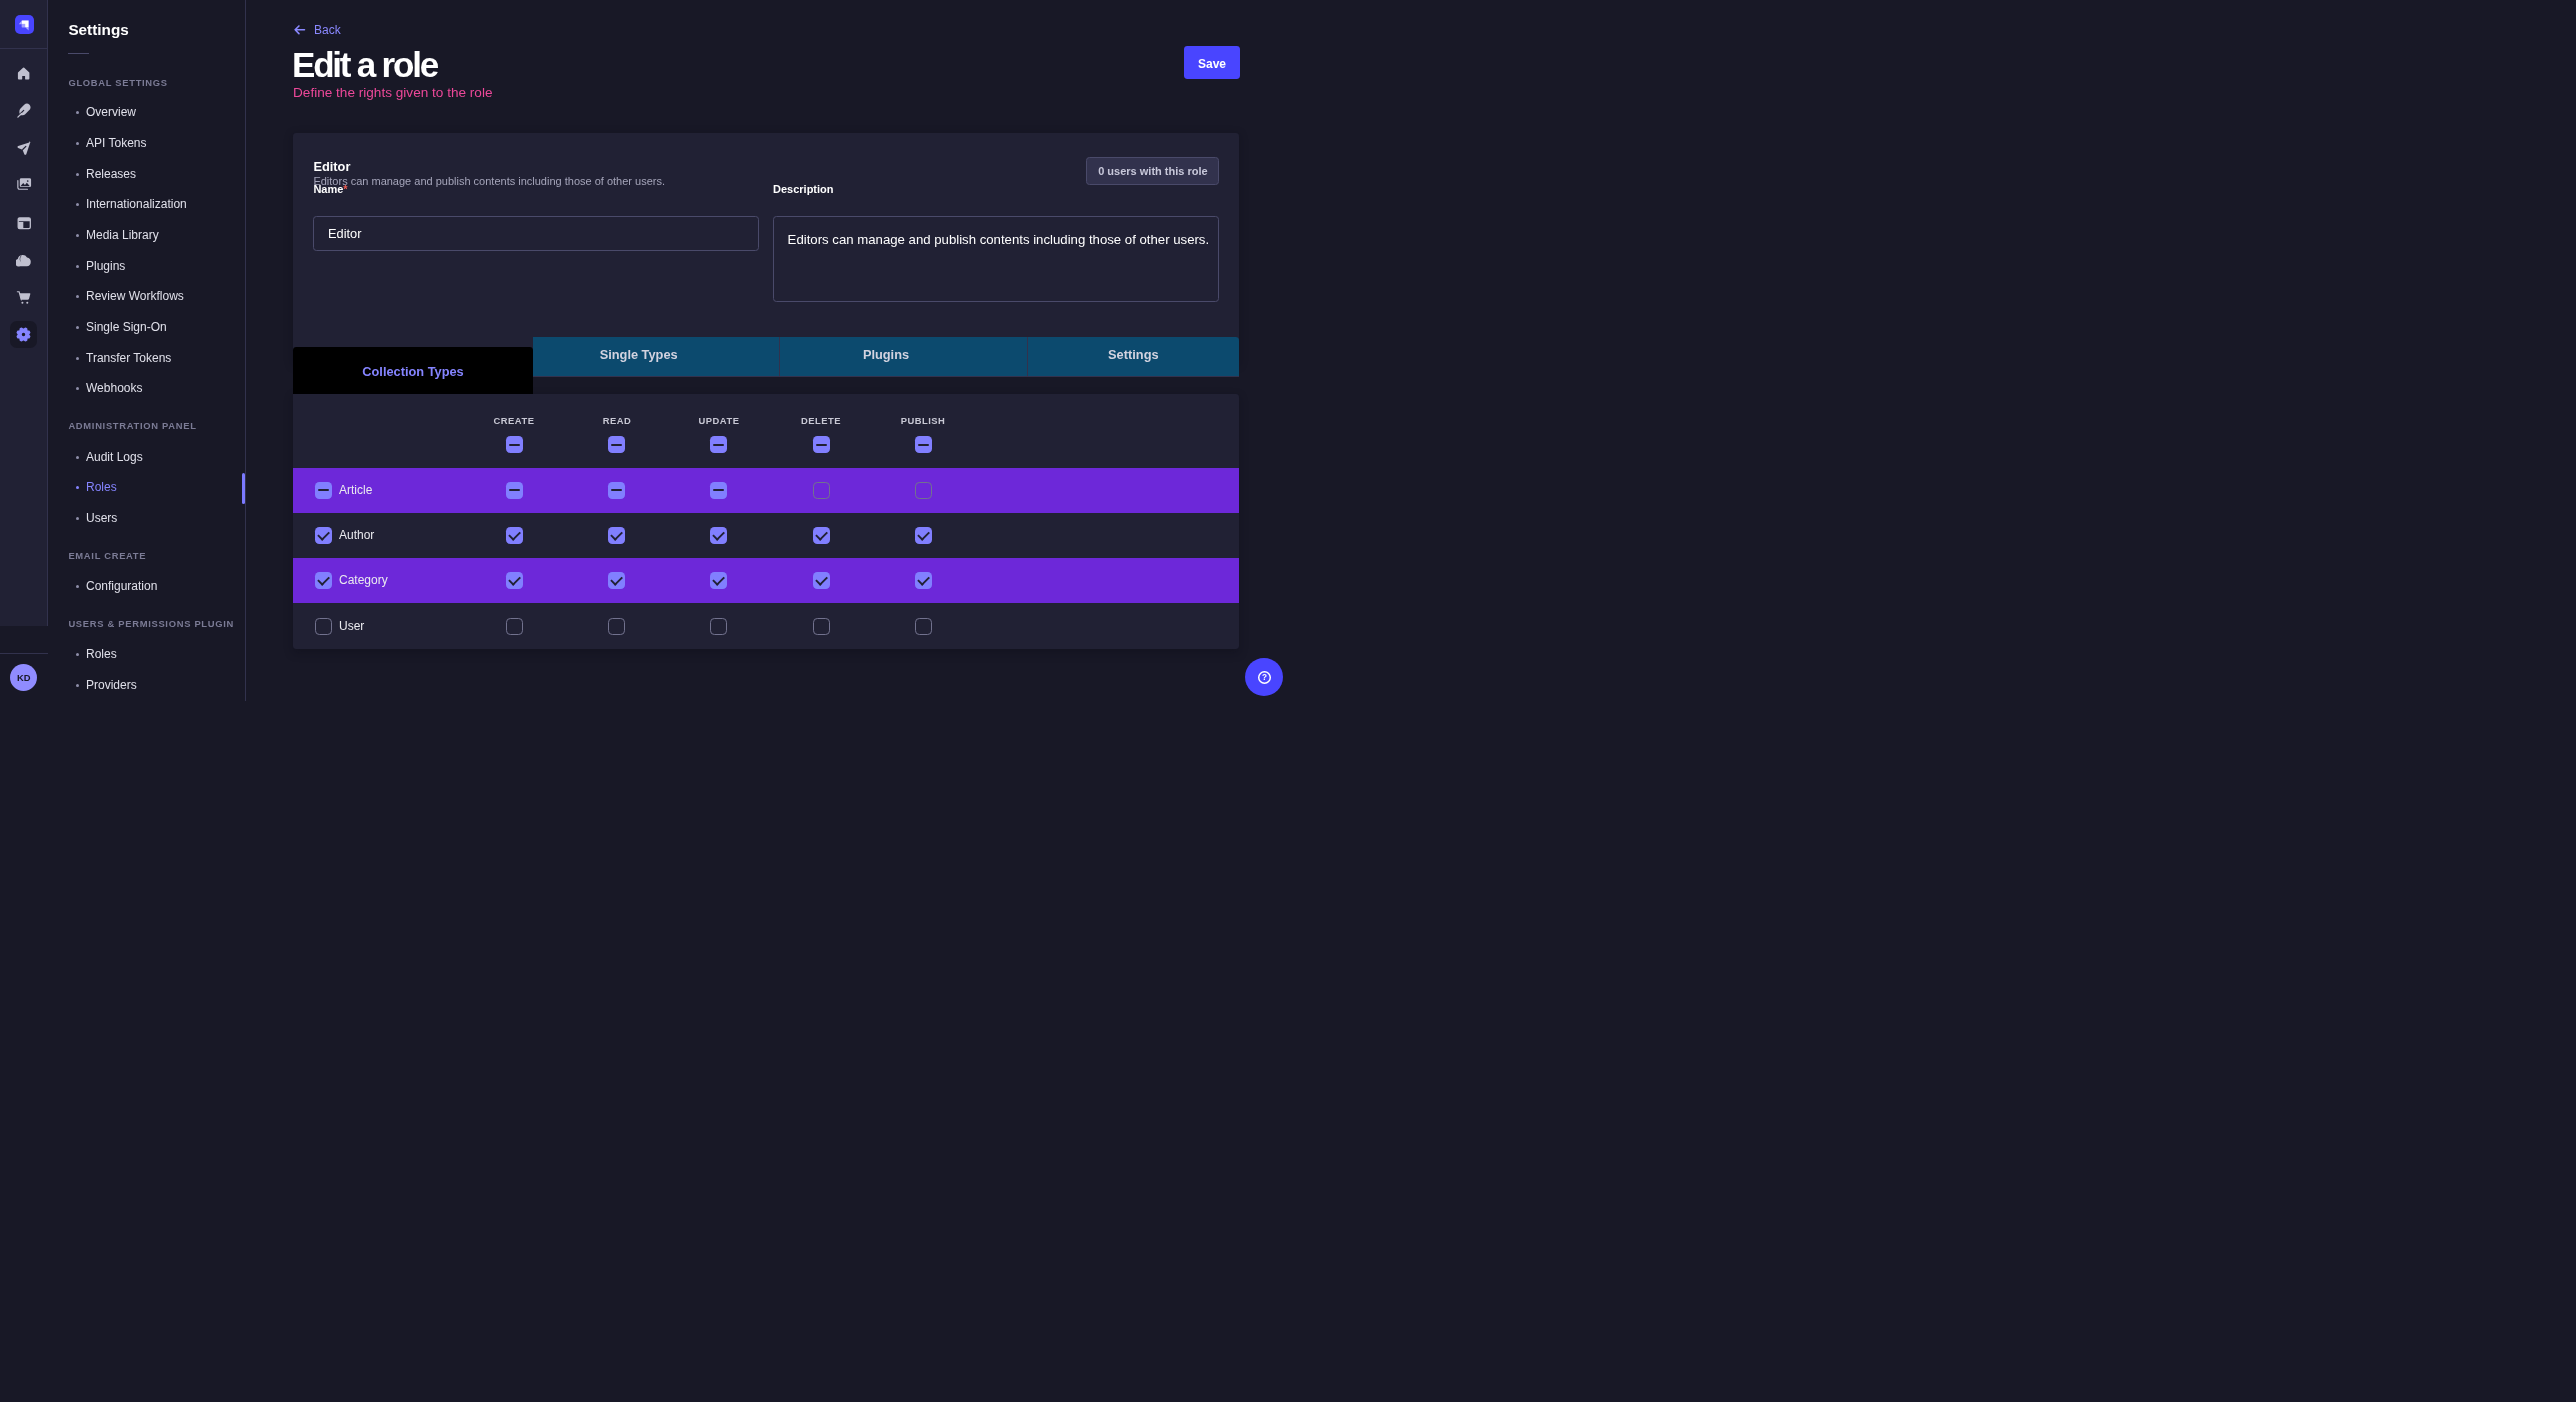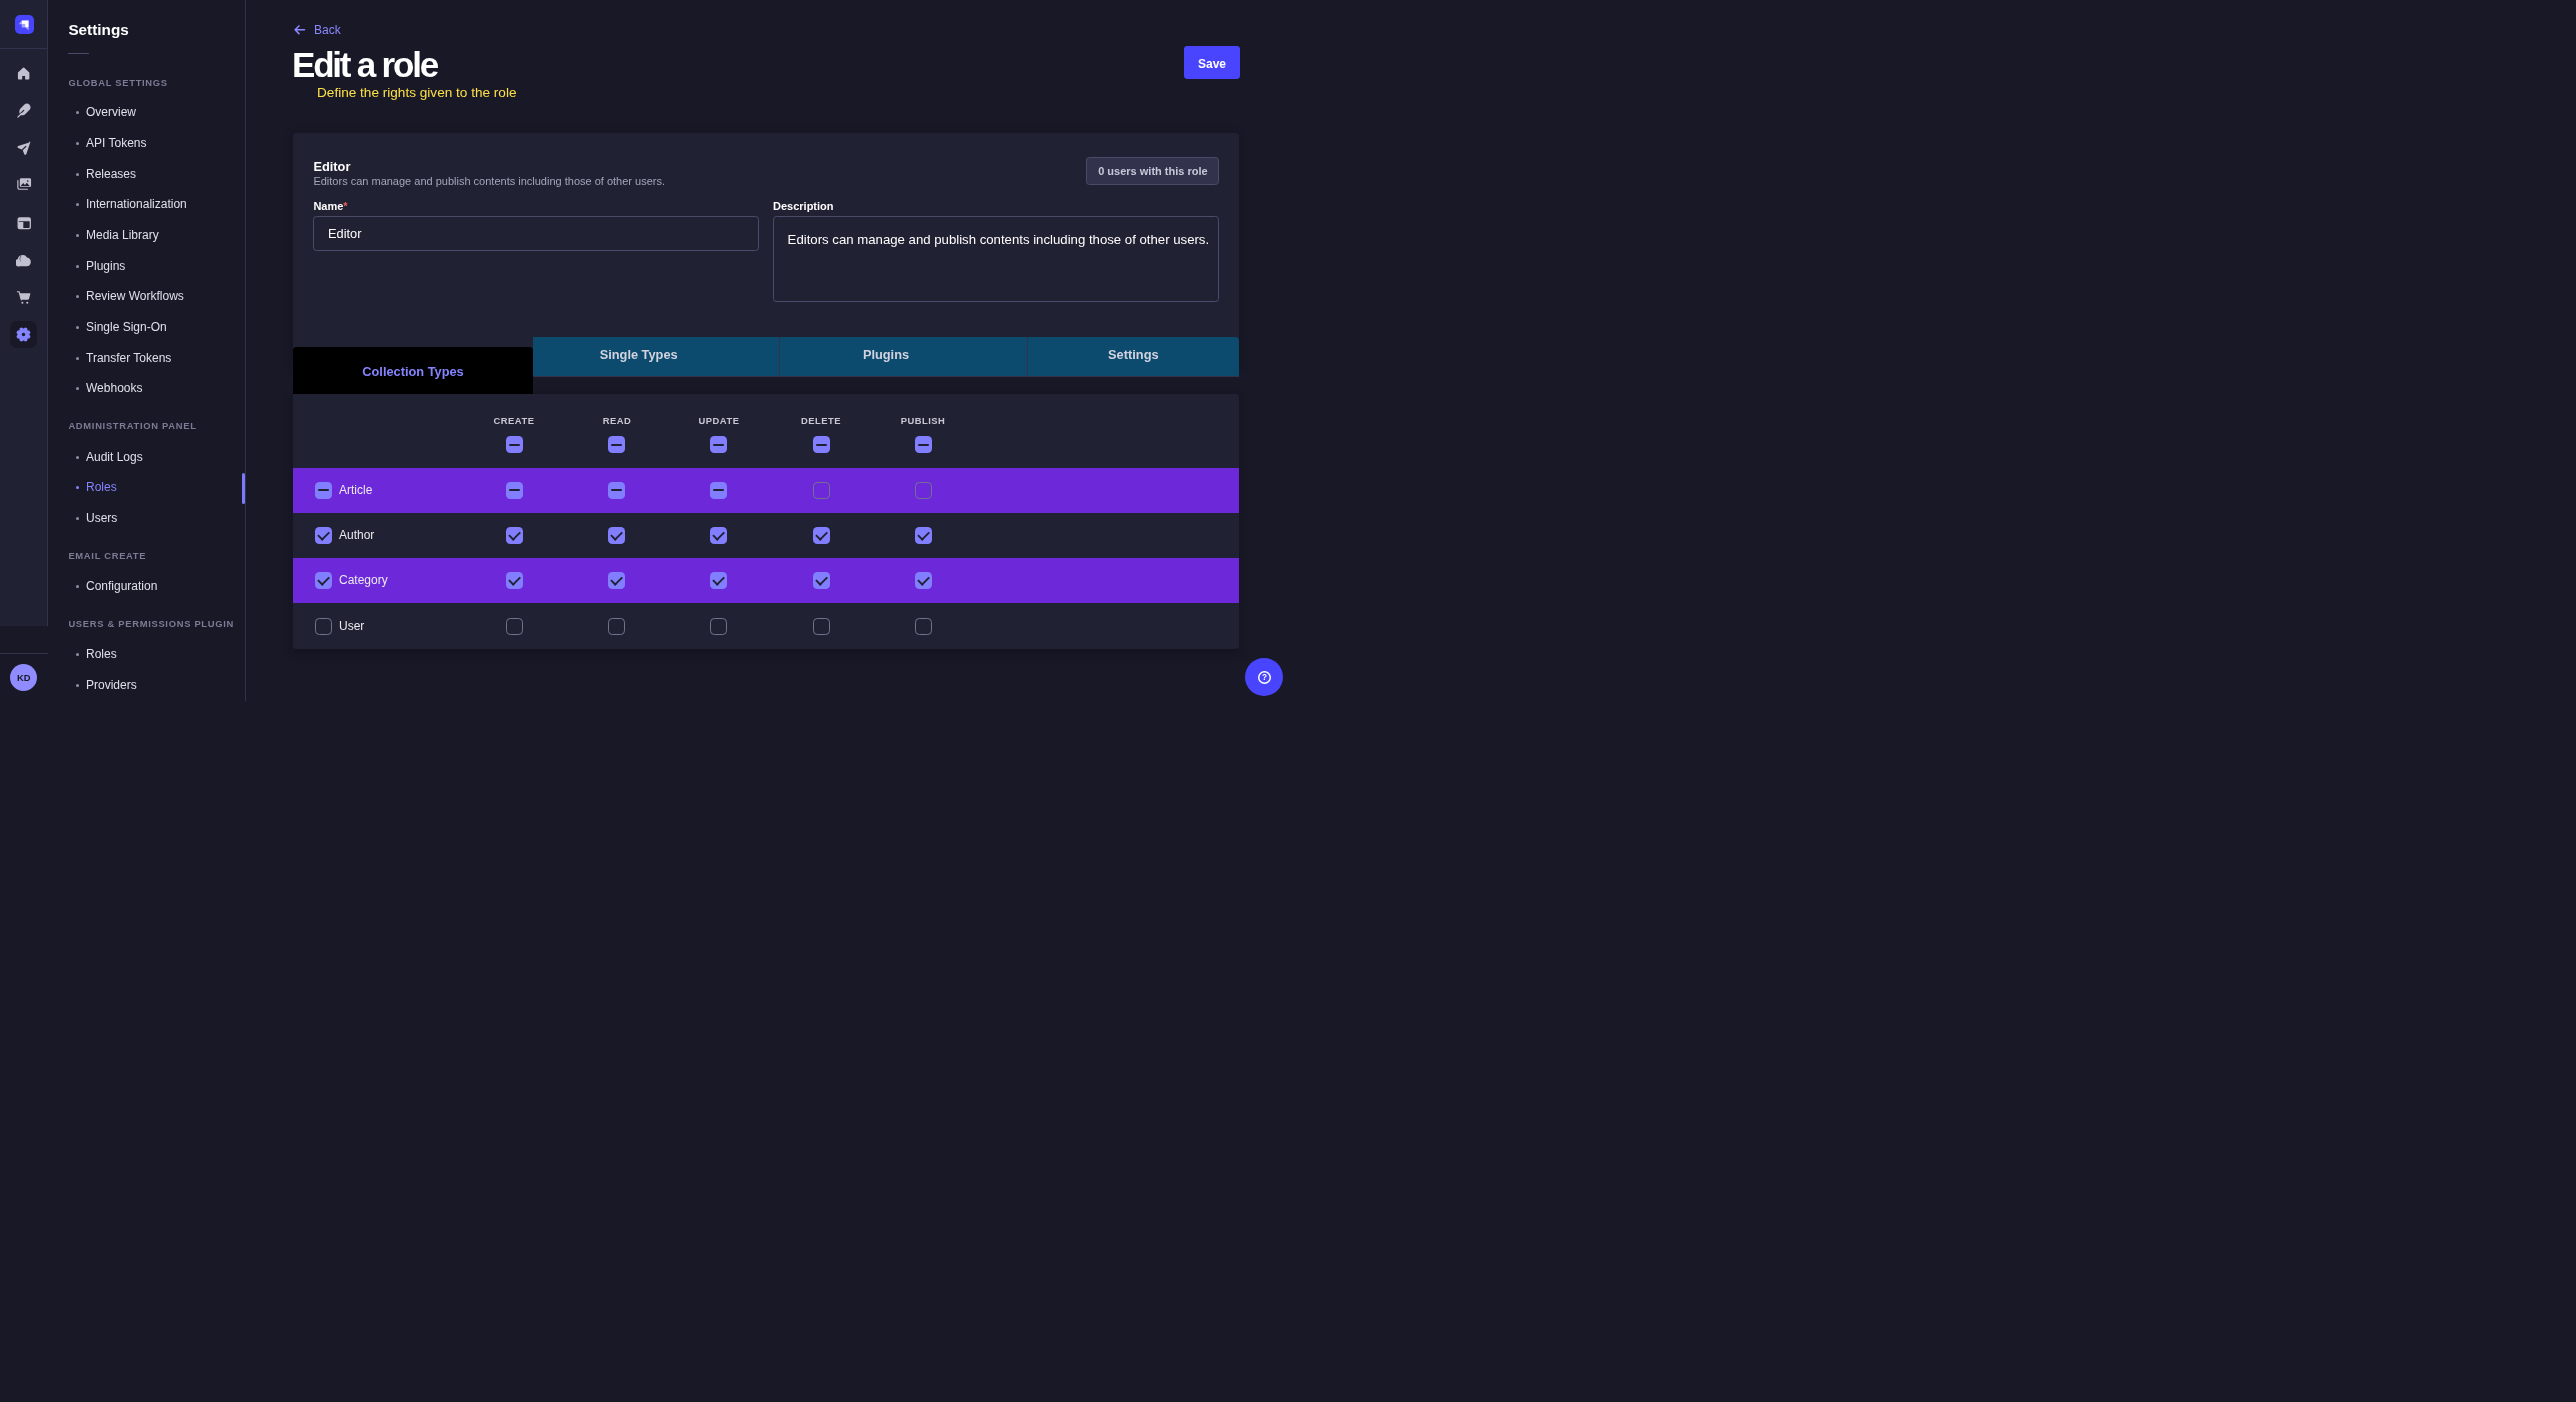--- a/index.html
+++ b/index.html
@@ -23,29 +23,29 @@
 .nit { position:absolute; left:38px; font-size:12px; line-height:13.6px; color:#e0e0ea; }
 .nit::before { content:""; position:absolute; left:-10.2px; top:5.1px; width:3.4px; height:3.4px; border-radius:50%; background:#8e8ea9; }
 .nit.act { color:#8584ff; }
 .nit.act::before { background:#8584ff; }
 #thumb { position:absolute; left:194px; top:473px; width:2.6px; height:31px; border-radius:1.7px; background:#7b79ff; }
 
 
 #back { position:absolute; left:293px; top:23px; height:13.6px; color:#8a88ff; font-size:12px; }
 #back span { position:absolute; left:21px; top:0.9px; line-height:13.6px; }
 #h1 { position:absolute; left:292px; top:49px; font-size:35px; letter-spacing:-2.2px; line-height:32px; font-weight:bold; color:#ffffff; }
-#hsub { position:absolute; left:293px; top:85px; font-size:13.6px; line-height:15.3px; color:#fde047;margin-left:24px; }
+#hsub { position:absolute; left:293px; top:85px; font-size:13.6px; line-height:15.3px; color:#ec4899; }
 #save { position:absolute; left:1184px; top:46px; width:56px; height:33px; border-radius:3.4px; background:#4945ff; color:#fff; font-size:12px; font-weight:600; display:flex; align-items:center; justify-content:center; padding-top:2.6px; box-sizing:border-box; }
 
 
 #card { position:absolute; left:293px; top:133px; width:946px; height:229px; border-radius:3.4px; background:#212134; box-shadow:0 2.6px 8.5px rgba(12,12,24,0.35); }
 #cardtitle { position:absolute; left:20.4px; top:25px; font-size:12.8px; line-height:17px; font-weight:bold; color:#ffffff; }
 #cardsub { position:absolute; left:20.4px; top:42px; font-size:11px; line-height:13.6px; color:#a5a5ba; }
 #pill { position:absolute; right:19.6px; top:24px; width:133px; height:28px; background:#32324d; border:0.9px solid #4a4a6a; border-radius:3.4px; color:#c8c8da; font-size:11px; font-weight:600; display:flex; align-items:center; justify-content:center; }
-.flabel { position:absolute; top:67px; font-size:11px; line-height:12.8px; font-weight:bold; color:#ffffff; }
+.flabel { position:absolute; top:50px; font-size:11px; line-height:12.8px; font-weight:bold; color:#ffffff; }
 .flabel em { color:#ee5e52; font-style:normal; }
 #ninput { position:absolute; left:20.4px; top:83px; width:446px; height:35px; border:0.9px solid #4a4a6a; border-radius:3.4px; font-size:12.8px; color:#fff; display:flex; align-items:center; padding-left:13.6px; }
 #dinput { position:absolute; left:480px; top:83px; width:446px; height:86px; border:0.9px solid #4a4a6a; border-radius:3.4px; font-size:13.2px; line-height:18px; color:#fff; padding:13.6px 0 0 13.6px; white-space:nowrap; overflow:hidden; }
 
 
 #tab-active { position:absolute; left:293px; top:347px; width:240px; height:48px; background:#000000; border-radius:3.4px 3.4px 0 0; color:#8584ff; font-size:12.8px; font-weight:600; display:flex; align-items:center; justify-content:center; }
 #tabstrip { position:absolute; left:533px; top:337px; width:706px; height:40px; background:#0c4a6e; border-radius:0 3.4px 0 0; border-bottom:0.9px solid #32324d; display:flex;gap:35px; }
 .tab { flex:1; display:flex; align-items:center; justify-content:center; color:#d3d3e0; font-size:12.8px; font-weight:600; padding-bottom:4.3px; }
 .tab + .tab { border-left:0.9px solid #32324d; }
 

